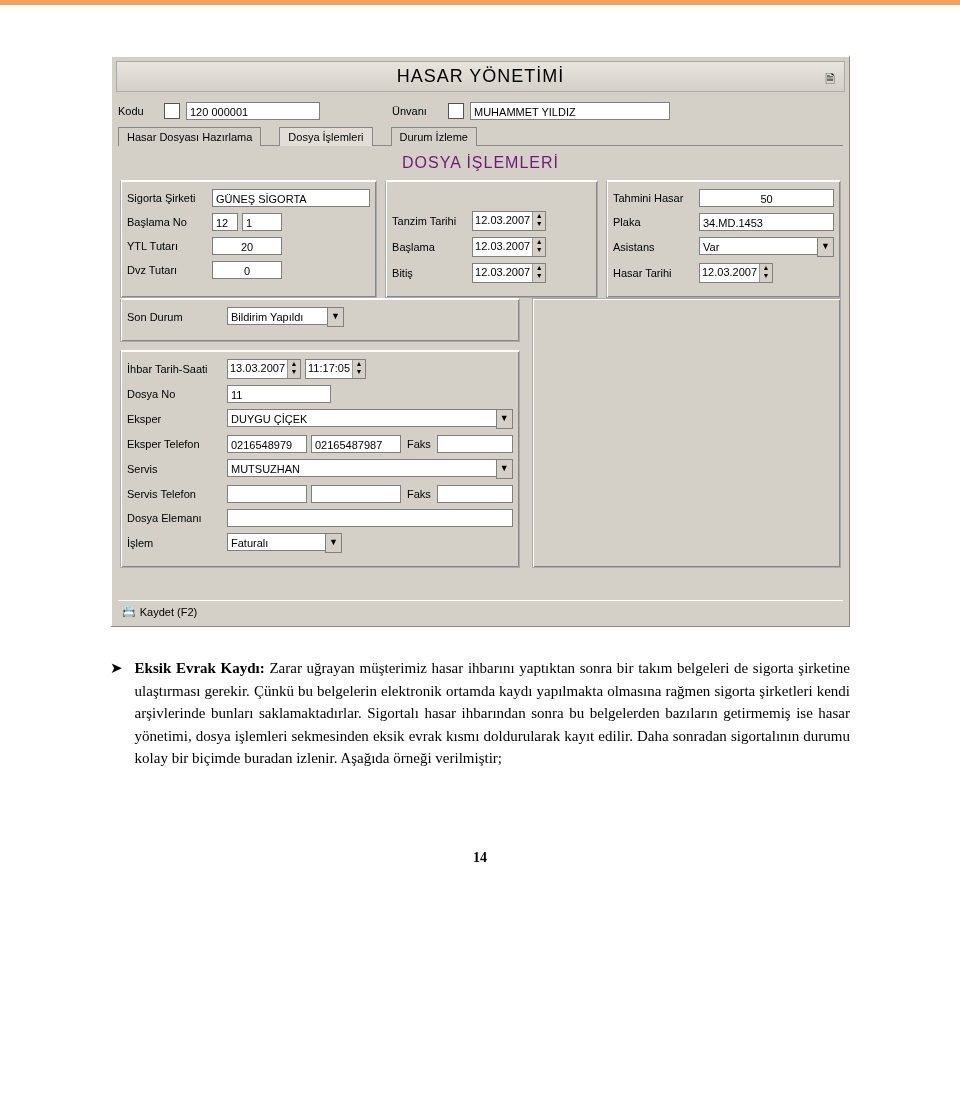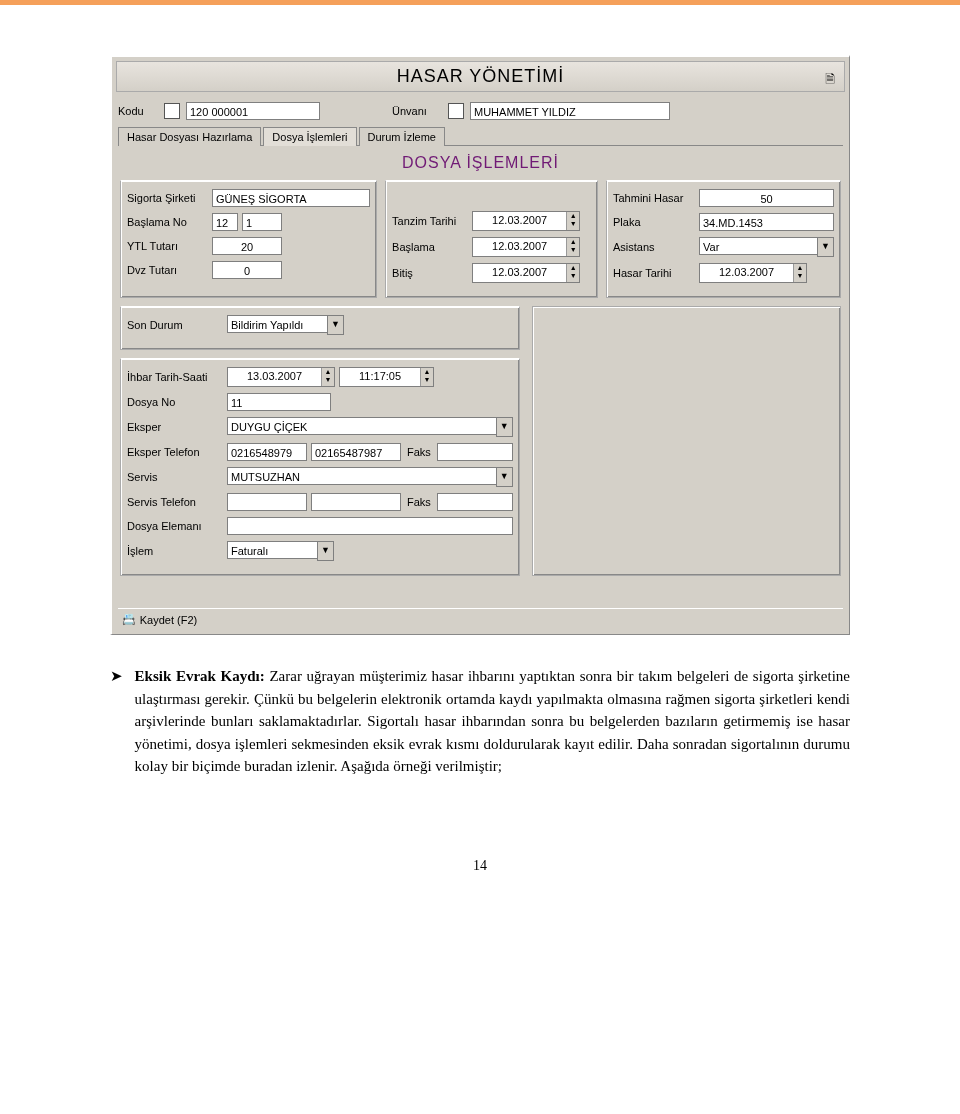--- a/index.html
+++ b/index.html
@@ -68,21 +68,21 @@
     display: flex;
     align-items: flex-end;
     border-bottom: 1px solid #888;
   }
   .tab {
     border: 1px solid #888;
     border-bottom: none;
     background: #d4d0c8;
     padding: 3px 8px;
     font-size: 11px;
-    margin-right: 2px;
+    margin-right: 18px;
     position: relative;
     top: 1px;
   }
   .tab.active {
     background: #e2ded7;
     font-weight: normal;
   }
   .panel-title {
     text-align: center;
     font-size: 16px;
@@ -109,30 +109,30 @@
     display: flex;
     align-items: center;
     margin-bottom: 6px;
   }
   .frow .lbl { width: 85px; }
   .mid .lbl { width: 80px; }
   .right .lbl { width: 86px; }
   .spin {
     border:1px solid #7f7f7f;background:#fff;height:18px;display:inline-flex;
   }
-  .spin span.v { padding:0 19px; line-height:16px; font-size:11px; }
+  .spin span.v { padding:0 2px; line-height:16px; font-size:11px; }
   .spin .btns { width:12px;border-left:1px solid #999;display:flex;flex-direction:column;font-size:7px;line-height:8px;text-align:center;background:#d4d0c8;}
   .combo { display:inline-flex; }
   .combo .txt { border-right:none;}
   .combo .dd {
     width:15px;height:18px;border:1px solid #7f7f7f;background:#d4d0c8;
     font-size:9px;text-align:center;line-height:16px;
   }
   .section2 {
-    display:flex;gap:12px;margin-top:8px;
+    display:flex;gap:12px;
   }
   .blankbox {
     flex:1;
     border: 1px solid #aaa;
     box-shadow: inset 1px 1px #fff, inset -1px -1px #888;
     background:#d4d0c8;
   }
   .leftcol .lbl { width: 100px; }
   .bottombar {
     border-top:1px solid #fff;
@@ -149,20 +149,21 @@
     text-align: justify;
   }
   .bullet {
     display:flex;gap:12px;
   }
   .pnum {
     text-align:center;
     font-family:"Times New Roman",serif;
     font-size:14px;
     margin-top:80px;
+    font-weight:bold;
   }
 </style>
 </head>
 <body>
 
 <div class="page">
 
   <div class="screenshot">
 
     <div class="window-title">
@@ -340,21 +341,21 @@
               <span class="lbl" style="width:30px;margin-left:6px">Faks</span>
               <span class="txt" style="flex:1"></span>
             </div>
             <div class="frow">
               <span class="lbl">Dosya Elemanı</span>
               <span class="txt" style="flex:1"></span>
             </div>
             <div class="frow">
               <span class="lbl">İşlem</span>
               <span class="combo">
-                <span class="txt" style="width:90px">Faturalı</span>
+                <span class="txt" style="width:98px">Faturalı</span>
                 <span class="dd">▼</span>
               </span>
             </div>
           </div>
         </div>
         <div class="blankbox"></div>
       </div>
     </div>
 
     <div class="bottombar">

